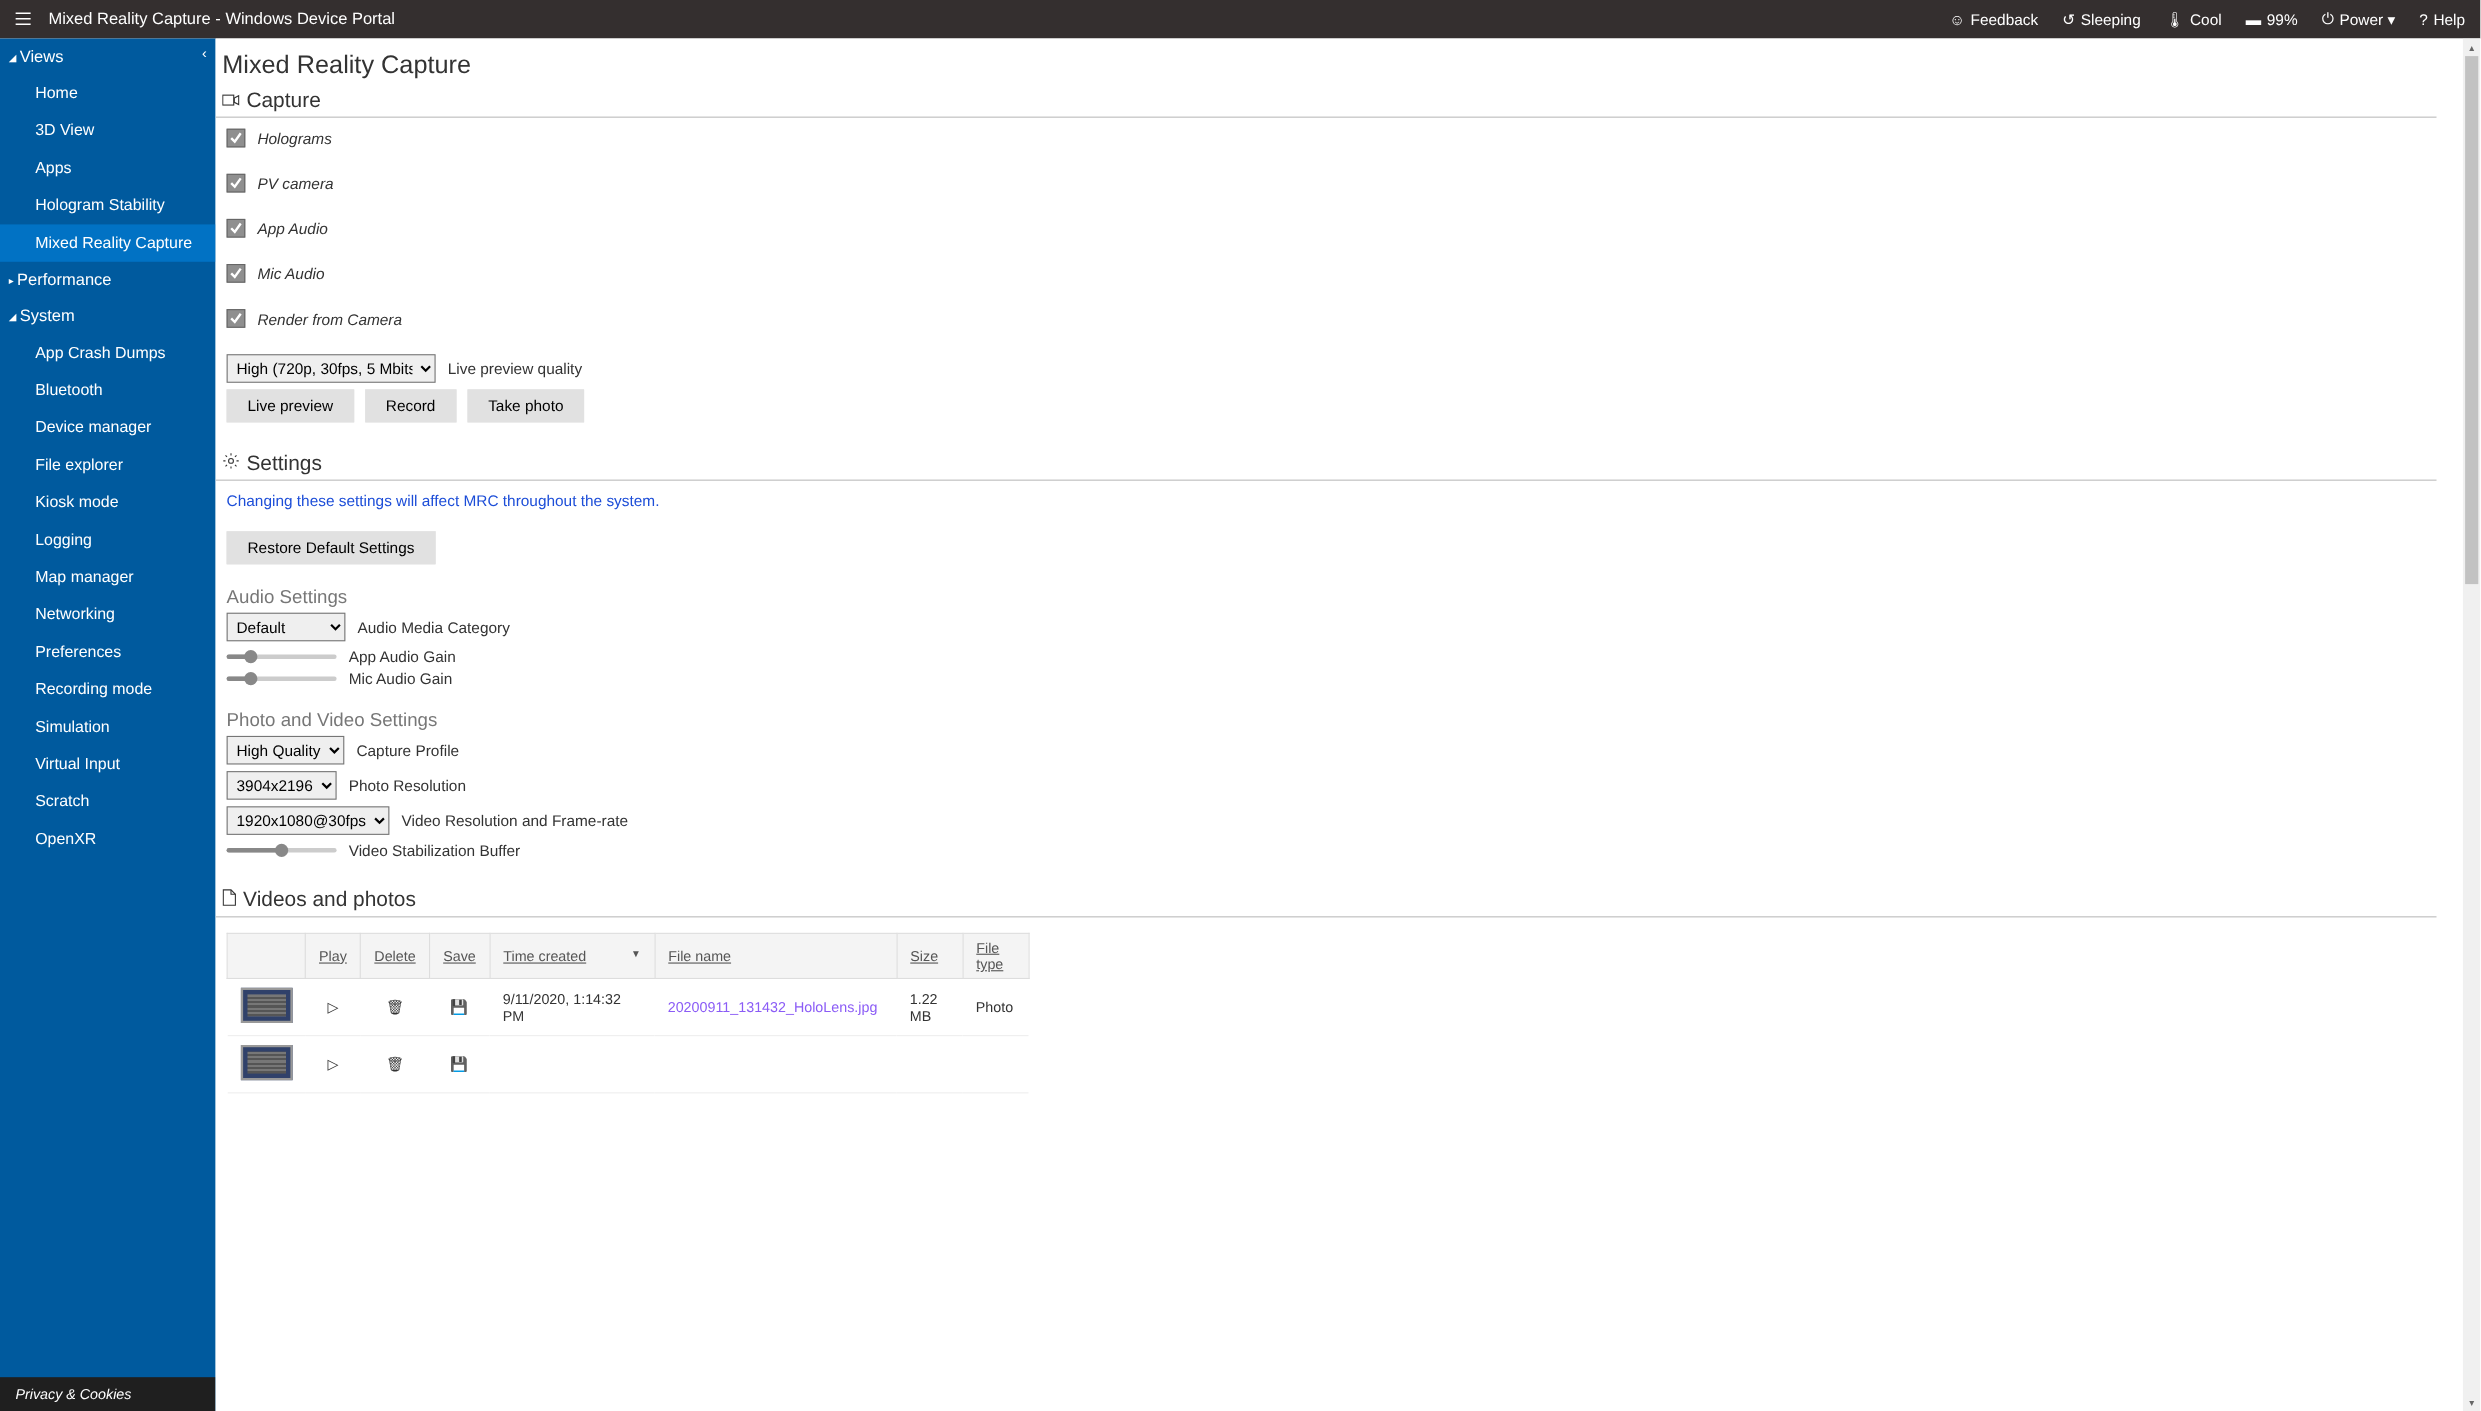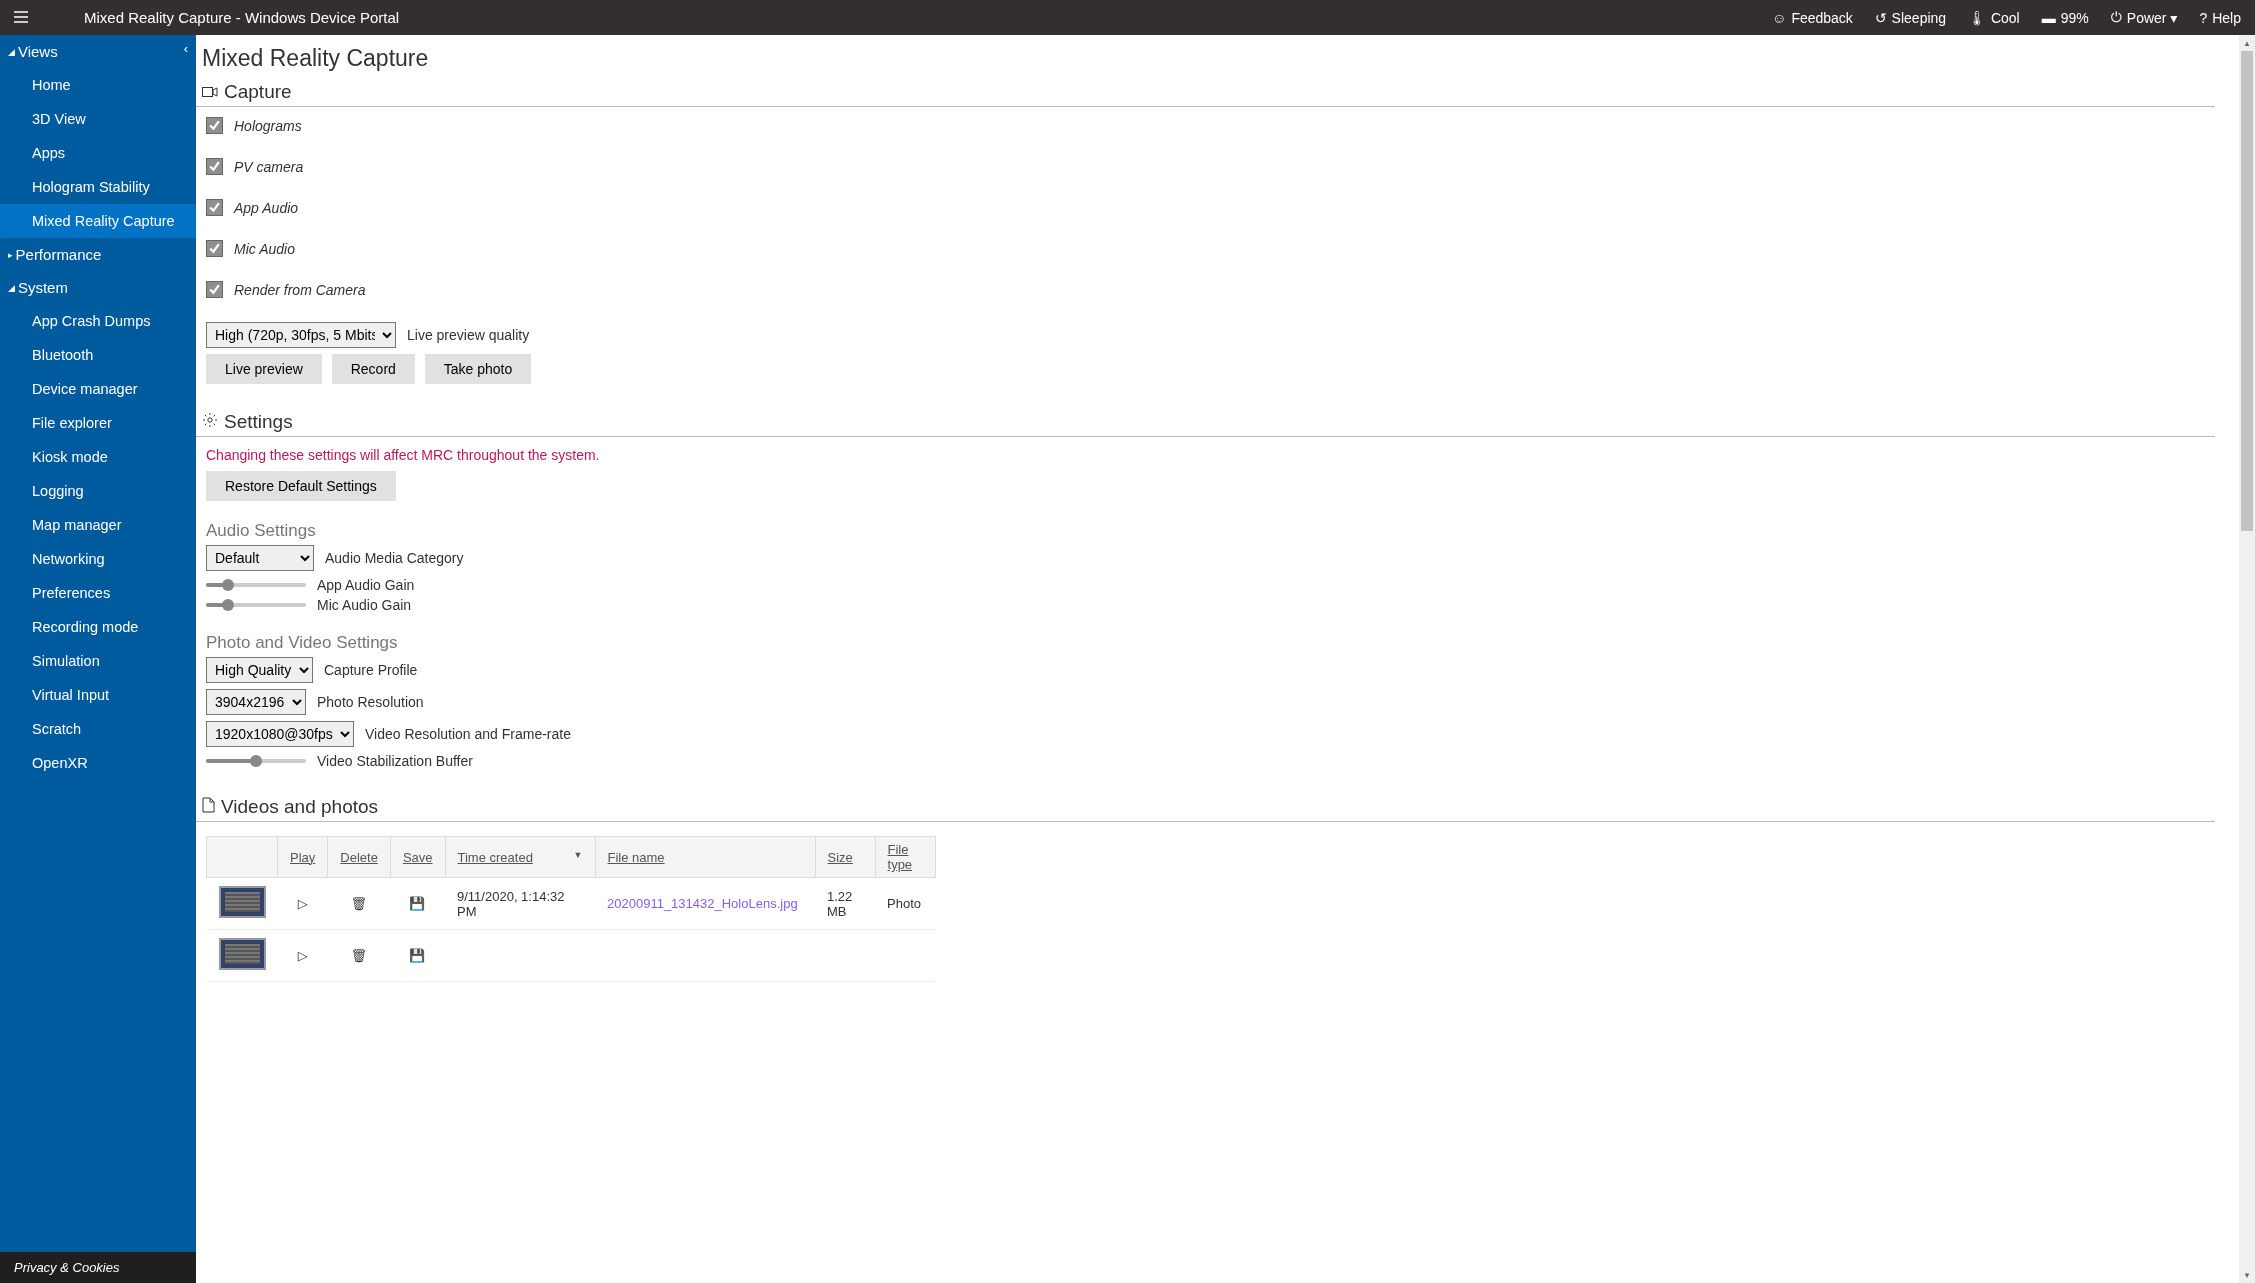--- a/index.html
+++ b/index.html
@@ -1,17 +1,17 @@
 <!DOCTYPE html>
 <html><head>
 <meta charset="utf-8">
 <style>
 * { box-sizing: border-box; margin: 0; padding: 0; }
 body { font-family: "Segoe UI", Arial, sans-serif; font-size: 14px; color: #333; background: #fff; overflow: hidden; }
-.topbar { height: 35px; background: #342f2f; color: #fff; display: flex; align-items: center; padding: 0 14px; font-size: 14px; gap: 40px; }
+.topbar { height: 35px; background: #342f2f; color: #fff; display: flex; align-items: center; padding: 0 14px; font-size: 14px; }
 .topbar .hamburger { margin-right: 16px; cursor: pointer; }
 .topbar .title { flex: 1; font-size: 15px; }
 .topbar .status-group { display: flex; align-items: center; gap: 22px; }
 .topbar .status-item { display: flex; align-items: center; gap: 5px; cursor: pointer; }
 .layout { display: flex; height: calc(100vh - 35px); }
 .sidebar { width: 196px; background: #005a9e; color: #fff; overflow-y: auto; display: flex; flex-direction: column; position: relative; }
 .sidebar .collapse { position: absolute; top: 6px; right: 8px; font-size: 13px; cursor: pointer; color: #fff; }
 .sidebar .section-header { padding: 8px 10px 8px 8px; font-size: 15px; cursor: pointer; display: flex; align-items: center; }
 .sidebar .section-header .tri { font-size: 9px; margin-right: 3px; }
 .sidebar .nav-item { padding: 9px 10px 9px 32px; font-size: 14.5px; cursor: pointer; }
@@ -35,21 +35,21 @@
 .slider .track { position: absolute; top: 3px; left: 0; width: 100%; height: 4px; background: #ccc; border-radius: 2px; }
 .slider .fill { position: absolute; top: 3px; left: 0; height: 4px; background: #888; border-radius: 2px; }
 .slider .thumb { position: absolute; top: -1px; width: 12px; height: 12px; border-radius: 50%; background: #888; }
 .files-table { border-collapse: collapse; font-size: 13px; margin-top: 4px; }
 .files-table th { background: #f4f4f4; border: 1px solid #ddd; padding: 5px 12px; font-weight: 400; text-align: left; color: #555; text-decoration: underline; }
 .files-table td { border-bottom: 1px solid #eee; padding: 8px 12px; vertical-align: middle; }
 .files-table .icon-cell { text-align: center; cursor: pointer; }
 .thumb-img { width: 47px; height: 32px; background: #30416a; border: 2px solid #999; display: inline-block; position: relative; }
 .thumb-img::after { content: ""; position: absolute; top: 4px; left: 4px; right: 4px; bottom: 4px; background: repeating-linear-gradient(#777, #777 2px, #555 2px, #555 4px); }
 .link { color: #8b5cf6; cursor: pointer; }
-.note { color: #be185d; margin-bottom: 8px; }
+.note { color: #1d4ed8; margin-bottom: 20px; }
 .scrollbar-track { position: absolute; right: 0; top: 0; width: 16px; height: 100%; background: #f0f0f0; }
 .scrollbar-thumb { position: absolute; right: 2px; top: 16px; width: 12px; height: 480px; background: #c2c2c2; }
 .scrollbar-arrow { position: absolute; right: 0; width: 16px; height: 16px; display:flex; align-items:center; justify-content:center; font-size:9px; color:#666; }
 .content-inner { margin-right: 20px; }
 </style>
 </head>
 <body>
 
 <div class="topbar">
   <div class="hamburger">

